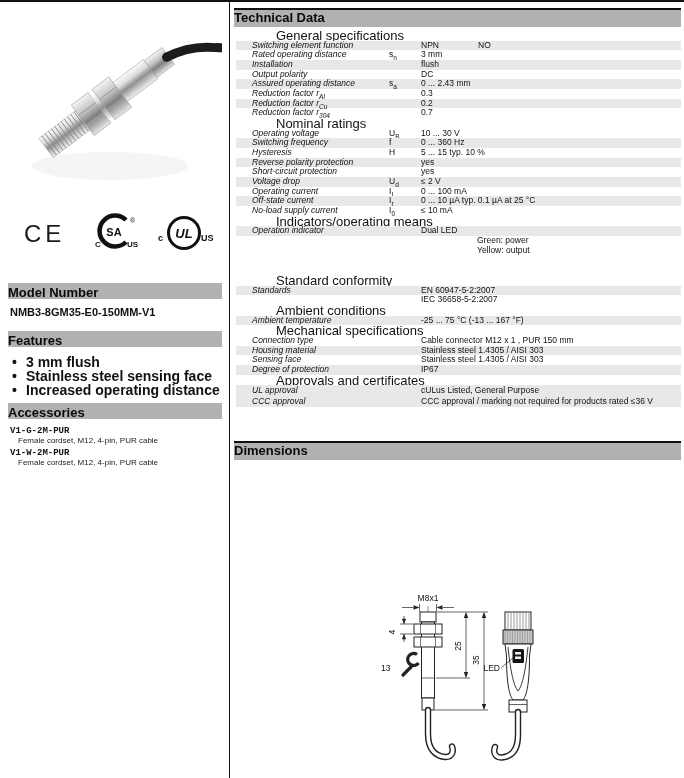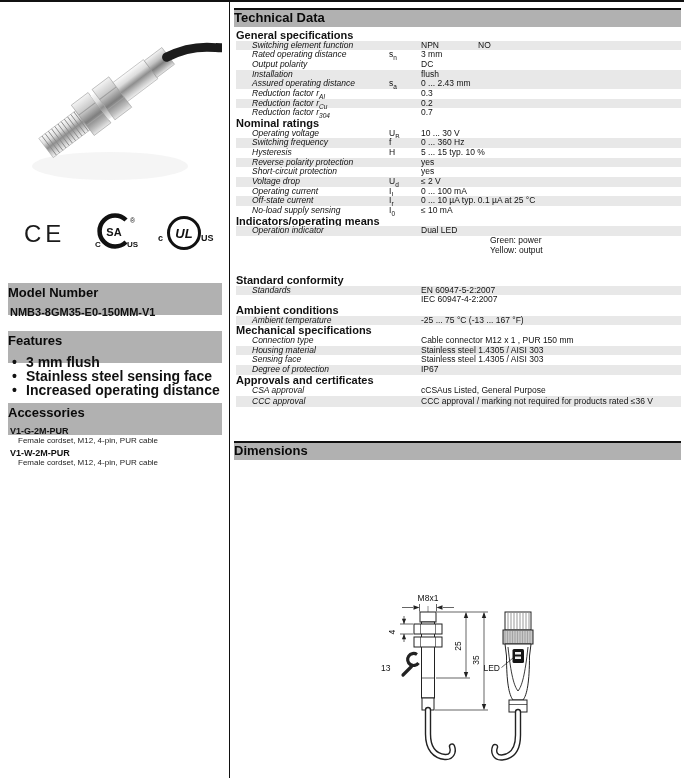--- a/index.html
+++ b/index.html
@@ -5,39 +5,39 @@
   html,body{margin:0;padding:0;background:#fff;}
   #page{position:relative;width:684px;height:778px;background:#fff;overflow:hidden;
         font-family:"Liberation Sans","DejaVu Sans",sans-serif;color:#111;}
   .topline{position:absolute;left:0;top:0;width:684px;height:2px;background:#111;}
   .vdivider{position:absolute;left:229px;top:0;width:1px;height:778px;background:#111;}
 
   
   .bar{position:absolute;background:var(--bar,#b1b1b1);font-weight:bold;font-size:13px;
        line-height:17px;padding-left:0;box-sizing:border-box;color:#0a0a0a;}
   .bar.right{left:234px;width:447px;height:19px;border-top:2px solid #111;line-height:16px;}
-  .bar.left{left:8px;width:214px;height:32px;line-height:20px;}
+  .bar.left{left:8px;width:214px;height:16px;line-height:20px;}
 
   
   .model-value{position:absolute;left:10px;top:306px;font-weight:bold;font-size:11px;}
   .feat{position:absolute;left:12px;font-weight:bold;font-size:14px;line-height:13px;}
   .feat .dot{display:inline-block;width:14px;}
-  .acc-name{position:absolute;left:10px;font-weight:bold;font-size:9px;}
+  .acc-name{position:absolute;left:10px;font-weight:bold;font-size:9px;font-family:Liberation Mono, monospace;}
   .acc-desc{position:absolute;left:10px;font-size:8px;color:#222;padding-left:8px;}
 
   
   #tech-table{position:absolute;left:236px;top:30px;width:445px;}
-  .sec-hdr{font-weight:bold;font-size:11px;height:10.5px;line-height:11.5px;}
+  .sec-hdr{font-weight:normal;font-size:13px;height:10.5px;line-height:11.5px;margin-left:40px;}
   .trow{position:relative;height:9.7px;font-size:8.5px;line-height:9.9px;white-space:nowrap;}
   .trow.shade{background:var(--stripe,#e8e8e8);}
   .trow.tall{height:11.2px;line-height:11.4px;}
   .c-lab{position:absolute;left:16px;font-style:italic;}
   .c-sym{position:absolute;left:153px;}
   .c-val{position:absolute;left:185px;}
-  .c-val.indent{left:241px;margin-left:13px;}
+  .c-val.indent{left:241px;}
   .c-val2{position:absolute;left:242px;}
   sub{font-size:6.5px;line-height:0;}
 
   svg text{font-family:"Liberation Sans","DejaVu Sans",sans-serif;}
   #photo-svg{position:absolute;left:10px;top:8px;}
   #marks-svg{position:absolute;left:10px;top:210px;}
   #dim-svg{position:absolute;left:232px;top:460px;}
 </style>
 </head>
 <body>
@@ -121,27 +121,27 @@
       <div class="trow shade">
         <span class="c-lab">Switching element function</span>
         <span class="c-val">NPN</span>
         <span class="c-val2">NO</span>
       </div>
       <div class="trow">
         <span class="c-lab">Rated operating distance</span>
         <span class="c-sym">s<sub>n</sub></span>
         <span class="c-val">3 mm</span>
       </div>
+      <div class="trow shade">
+        <span class="c-lab">Installation</span>
+        <span class="c-val">flush</span>
+      </div>
       <div class="trow">
         <span class="c-lab">Output polarity</span>
         <span class="c-val">DC</span>
-      </div>
-      <div class="trow shade">
-        <span class="c-lab">Installation</span>
-        <span class="c-val">flush</span>
       </div>
       <div class="trow shade">
         <span class="c-lab">Assured operating distance</span>
         <span class="c-sym">s<sub>a</sub></span>
         <span class="c-val">0 ... 2.43 mm</span>
       </div>
       <div class="trow">
         <span class="c-lab">Reduction factor r<sub>Al</sub></span>
         <span class="c-val">0.3</span>
       </div>
@@ -186,21 +186,21 @@
         <span class="c-lab">Operating current</span>
         <span class="c-sym">I<sub>L</sub></span>
         <span class="c-val">0 ... 100 mA</span>
       </div>
       <div class="trow shade">
         <span class="c-lab">Off-state current</span>
         <span class="c-sym">I<sub>r</sub></span>
         <span class="c-val">0 ... 10 µA typ. 0.1 µA at 25 °C</span>
       </div>
       <div class="trow">
-        <span class="c-lab">No-load supply sensing</span>
+        <span class="c-lab">No-load supply current</span>
         <span class="c-sym">I<sub>0</sub></span>
         <span class="c-val">≤ 10 mA</span>
       </div>
       <div class="sec-hdr">Indicators/operating means</div>
       <div class="trow shade">
         <span class="c-lab">Operation indicator</span>
         <span class="c-val">Dual LED</span>
       </div>
       <div class="trow">
         <span class="c-lab"></span>
@@ -211,21 +211,21 @@
         <span class="c-val indent">Yellow: output</span>
       </div>
       <div style="height: 20px;"></div>
       <div class="sec-hdr">Standard conformity</div>
       <div class="trow shade">
         <span class="c-lab">Standards</span>
         <span class="c-val">EN 60947-5-2:2007</span>
       </div>
       <div class="trow">
         <span class="c-lab"></span>
-        <span class="c-val">IEC 60947-4-2:2007</span>
+        <span class="c-val">IEC 36658-5-2:2007</span>
       </div>
       <div class="sec-hdr">Ambient conditions</div>
       <div class="trow shade">
         <span class="c-lab">Ambient temperature</span>
         <span class="c-val">-25 ... 75 °C (-13 ... 167 °F)</span>
       </div>
       <div class="sec-hdr">Mechanical specifications</div>
       <div class="trow">
         <span class="c-lab">Connection type</span>
         <span class="c-val">Cable connector M12 x 1 , PUR 150 mm</span>
@@ -236,23 +236,23 @@
       </div>
       <div class="trow">
         <span class="c-lab">Sensing face</span>
         <span class="c-val">Stainless steel 1.4305 / AISI 303</span>
       </div>
       <div class="trow shade">
         <span class="c-lab">Degree of protection</span>
         <span class="c-val">IP67</span>
       </div>
       <div class="sec-hdr">Approvals and certificates</div>
-      <div class="trow tall">
-        <span class="c-lab">CSA approval</span>
-        <span class="c-val">cCSAus Listed, General Purpose</span>
+      <div class="trow shade tall">
+        <span class="c-lab">UL approval</span>
+        <span class="c-val">cULus Listed, General Purpose</span>
       </div>
       <div class="trow shade tall">
         <span class="c-lab">CCC approval</span>
         <span class="c-val">CCC approval / marking not required for products rated ≤36 V</span>
       </div>
     </div>
 
   <div class="bar right" style="top:441px">Dimensions</div>
 
   <svg id="dim-svg" width="452" height="318" viewBox="0 0 452 318">

